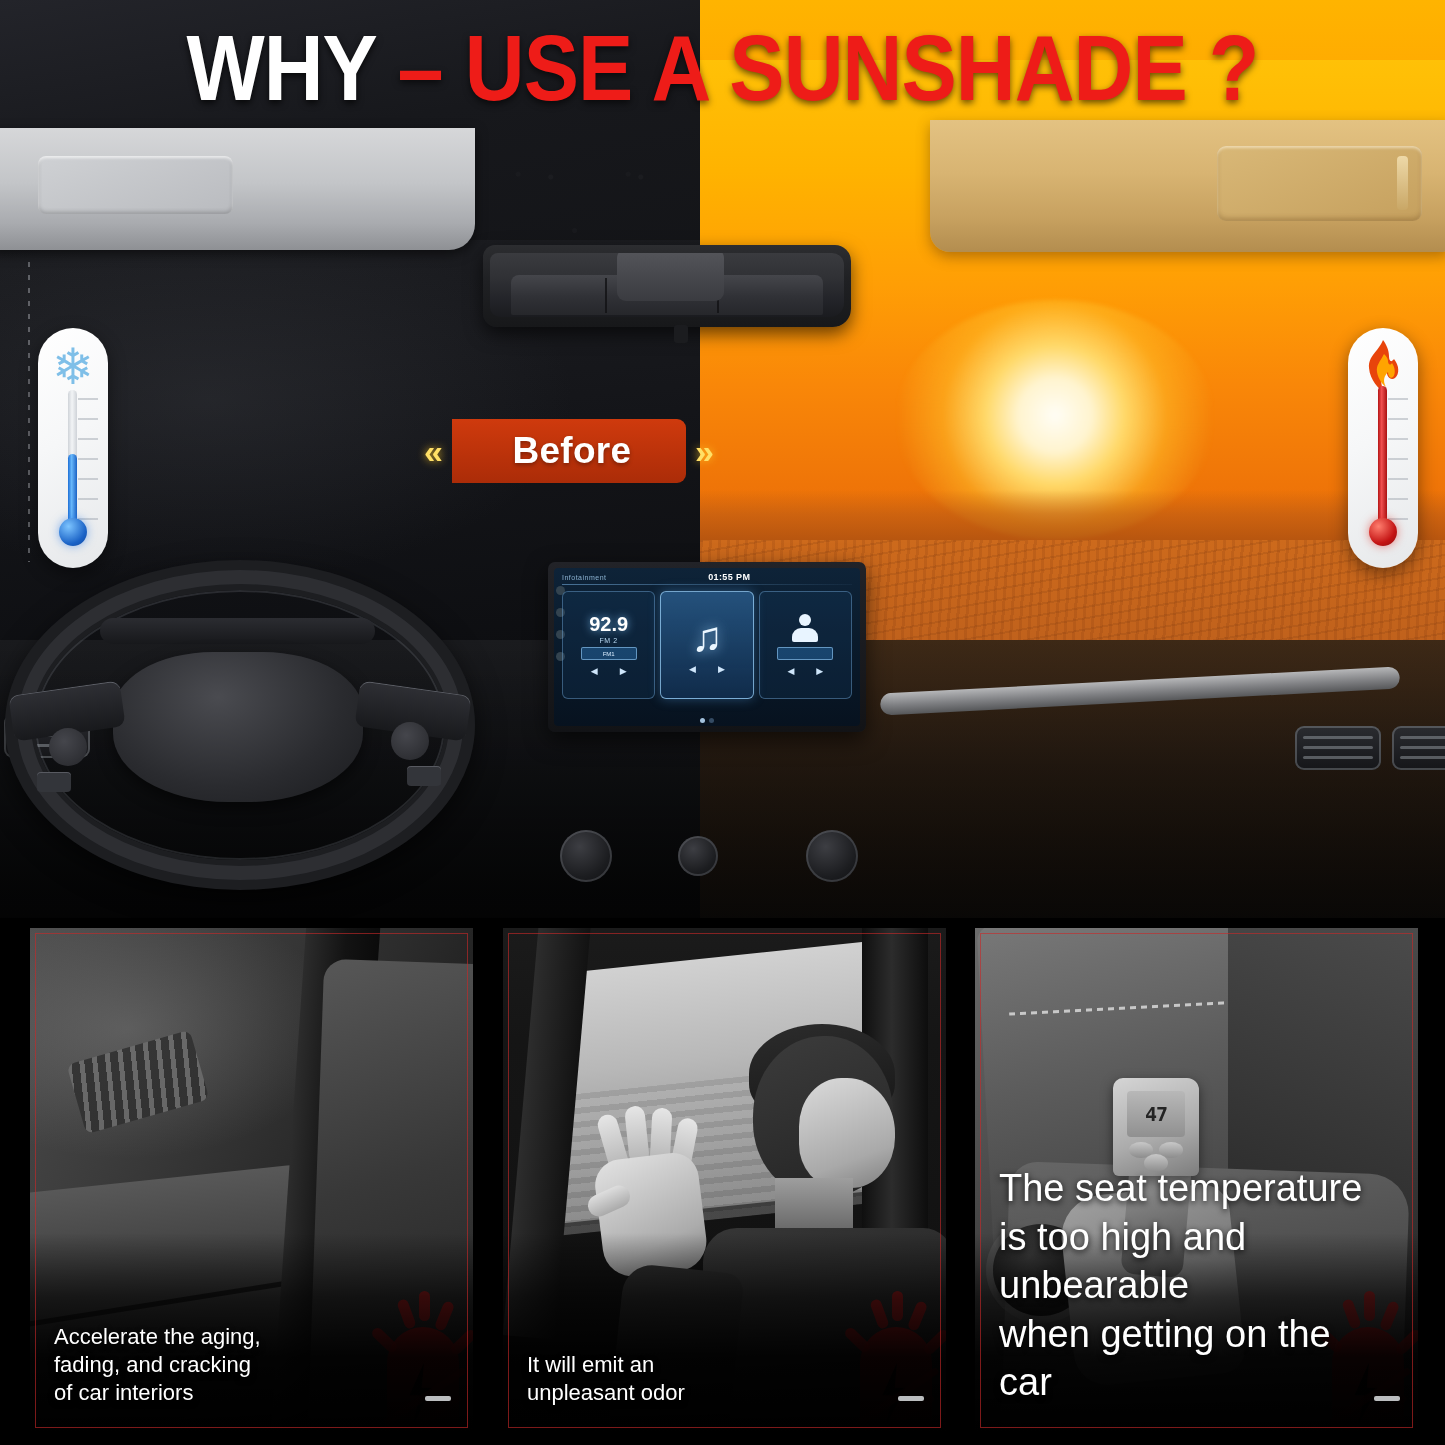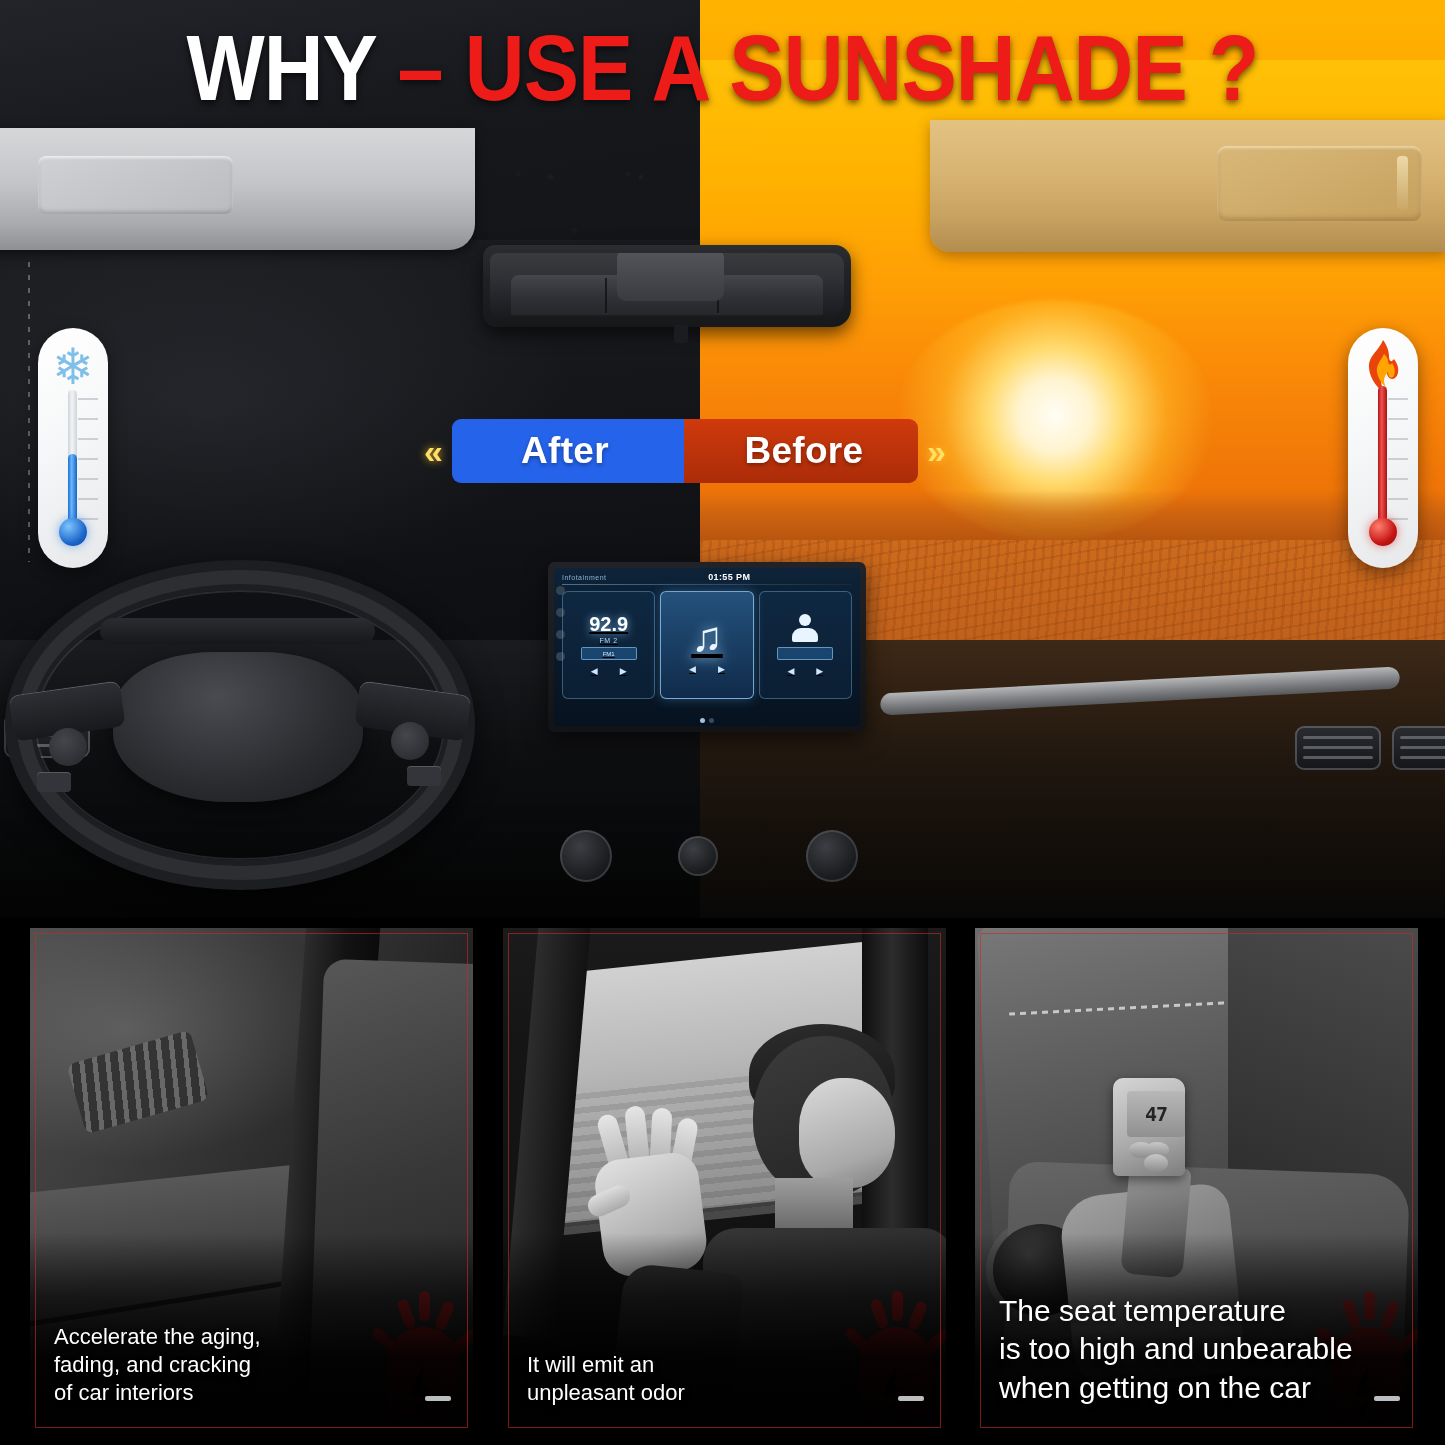--- a/index.html
+++ b/index.html
@@ -135,21 +135,21 @@
 
   
   .headunit{position:absolute;left:548px;top:562px;width:318px;height:170px;border-radius:7px;
     background:linear-gradient(180deg,#222328,#121316);box-shadow:0 8px 22px rgba(0,0,0,.6);padding:6px;box-sizing:border-box;}
   .hu-screen{position:relative;width:100%;height:100%;border-radius:4px;overflow:hidden;
     background:linear-gradient(180deg,#0e2338 0%,#0a1b2c 45%,#07121f 100%);}
   .hu-top{display:flex;align-items:center;justify-content:space-between;padding:4px 8px 2px 8px;}
   .hu-brand{font-size:7px;color:#9ec7e8;letter-spacing:.5px;opacity:.85;}
   .hu-time{font-size:9px;color:#ffffff;font-weight:bold;letter-spacing:.4px;}
   .hu-rule{height:1px;margin:0 8px;background:linear-gradient(90deg,rgba(120,180,230,.55),rgba(120,180,230,.05));}
-  .hu-cards{display:flex;gap:5px;padding:6px 8px 4px 8px;height:118px;box-sizing:border-box;text-decoration:underline;}
+  .hu-cards{display:flex;gap:5px;padding:6px 8px 4px 8px;height:118px;box-sizing:border-box;}
   .hu-card{flex:1;border:1px solid rgba(130,190,240,.38);border-radius:6px;
     background:rgba(30,80,130,.18);display:flex;flex-direction:column;align-items:center;justify-content:center;gap:3px;position:relative;}
   .hu-card.mid{background:linear-gradient(180deg,rgba(70,150,225,.42),rgba(35,95,165,.3));
     border-color:rgba(160,215,255,.7);box-shadow:0 0 12px rgba(90,170,240,.35);}
   .hu-freq{font-size:20px;font-weight:bold;color:#ffffff;line-height:1;text-shadow:0 0 8px rgba(130,200,255,.8);}
   .hu-sub{font-size:7px;color:#bcdcf5;letter-spacing:.6px;}
   .hu-chip{width:54px;height:11px;border-radius:2px;border:1px solid rgba(150,205,250,.6);
     display:flex;align-items:center;justify-content:center;font-size:6px;color:#d8ecff;background:rgba(40,110,175,.45);}
   .hu-arrows{display:flex;gap:22px;margin-top:3px;}
   .hu-arrows span{color:#cfe6fb;font-size:9px;}
@@ -273,21 +273,21 @@
   
   .ph3{background:linear-gradient(150deg,#6a6c70 0%,#55575b 22%,#3b3d41 48%,#232427 74%,#131416 100%);}
   .ph3 .seatback{position:absolute;left:10px;top:-10px;width:300px;height:330px;border-radius:16px;
     background:linear-gradient(170deg,#76787c,#5a5c60 45%,#3c3e42);transform:rotate(-3deg);}
   .ph3 .piping{position:absolute;left:34px;top:78px;width:252px;height:3px;transform:rotate(-3deg);
     background:repeating-linear-gradient(90deg,rgba(215,217,220,.85) 0 6px,rgba(0,0,0,0) 6px 11px);}
   .ph3 .sideseat{position:absolute;right:-10px;top:-10px;width:200px;height:540px;
     background:linear-gradient(200deg,#4a4c50,#2c2e31 55%,#151618);}
   .ph3 .cushion{position:absolute;left:30px;top:240px;width:400px;height:290px;border-radius:28px 40px 0 0;
     background:linear-gradient(170deg,#64666a,#45474b 50%,#222326);transform:rotate(2deg);}
-  .ph3 .irt{position:absolute;left:138px;top:150px;width:72px;height:98px;border-radius:10px 12px 6px 6px;
+  .ph3 .irt{position:absolute;left:138px;top:150px;width:86px;height:98px;border-radius:10px 12px 6px 6px;
     background:linear-gradient(160deg,#d3d5d7,#a9abad 58%,#7b7d7f);box-shadow:0 4px 12px rgba(0,0,0,.5);}
   .ph3 .irt .disp{position:absolute;left:14px;top:13px;width:58px;height:46px;border-radius:4px;
     background:linear-gradient(180deg,#b6b8ba,#8e9092);display:flex;align-items:center;justify-content:center;}
   .ph3 .irt .disp span{font-family:"DejaVu Sans Mono",monospace;font-size:20px;font-weight:bold;color:#232426;letter-spacing:-1px;}
   .ph3 .irt .b1,.ph3 .irt .b2,.ph3 .irt .b3{position:absolute;border-radius:50%;
     background:linear-gradient(180deg,#c6c8ca,#8a8c8e);}
   .ph3 .irt .b1{left:16px;top:64px;width:24px;height:16px;}
   .ph3 .irt .b2{right:16px;top:64px;width:24px;height:16px;}
   .ph3 .irt .b3{left:31px;top:76px;width:24px;height:18px;}
   .ph3 .grip{position:absolute;left:150px;top:238px;width:62px;height:110px;border-radius:8px 8px 14px 14px;transform:rotate(5deg);
@@ -460,21 +460,20 @@
         </svg>
       </span>
       <div class="tube"></div>
       <div class="ticks"></div>
       <div class="fill"></div>
       <div class="bulb"></div>
     </div>
 
     <div class="badges">
       <span class="chev left">«</span>
-      <span class="badge after">After</span>
       <span class="badge before">Before</span>
       <span class="chev right">»</span>
     </div>
 
     <div class="title">
       <span class="w">WHY </span><span class="r">– USE A SUNSHADE ?</span>
     </div>
 
   </div>
 
@@ -567,21 +566,21 @@
         <span class="ray r2"></span>
         <span class="ray r3"></span>
         <span class="ray r4"></span>
         <span class="ray r5"></span>
         <span class="dome"></span>
         <span class="bolt"></span>
         <span class="slash"></span>
         <span class="slash2"></span>
       </div>
       <div class="cap-scrim"></div>
-      <div class="caption" style="white-space:pre-line;right:34px;font-size:30px;">The seat temperature
+      <div class="caption" style="white-space:pre-line;right:34px;font-size:38px;">The seat temperature
 is too high and unbearable
 when getting on the car</div>
       <div class="dash-mark" style="right:18px;bottom:32px;"></div>
       <div class="frame"></div>
     </div>
   </div>
 
 </div>
 
 </body></html>

